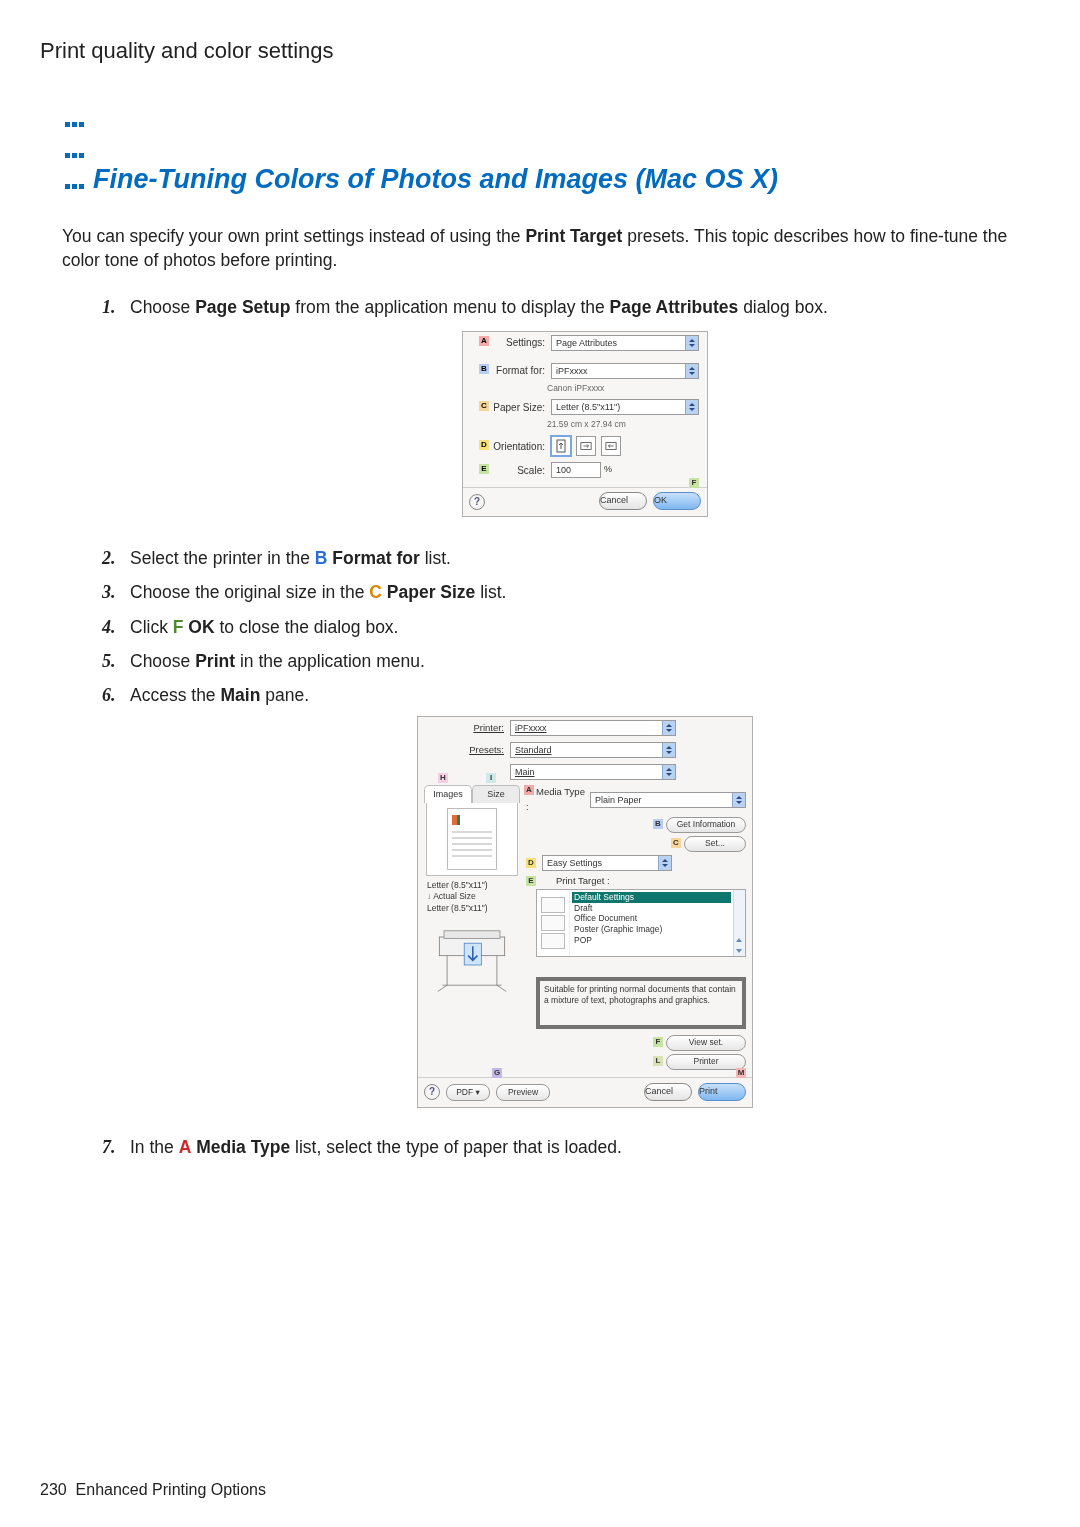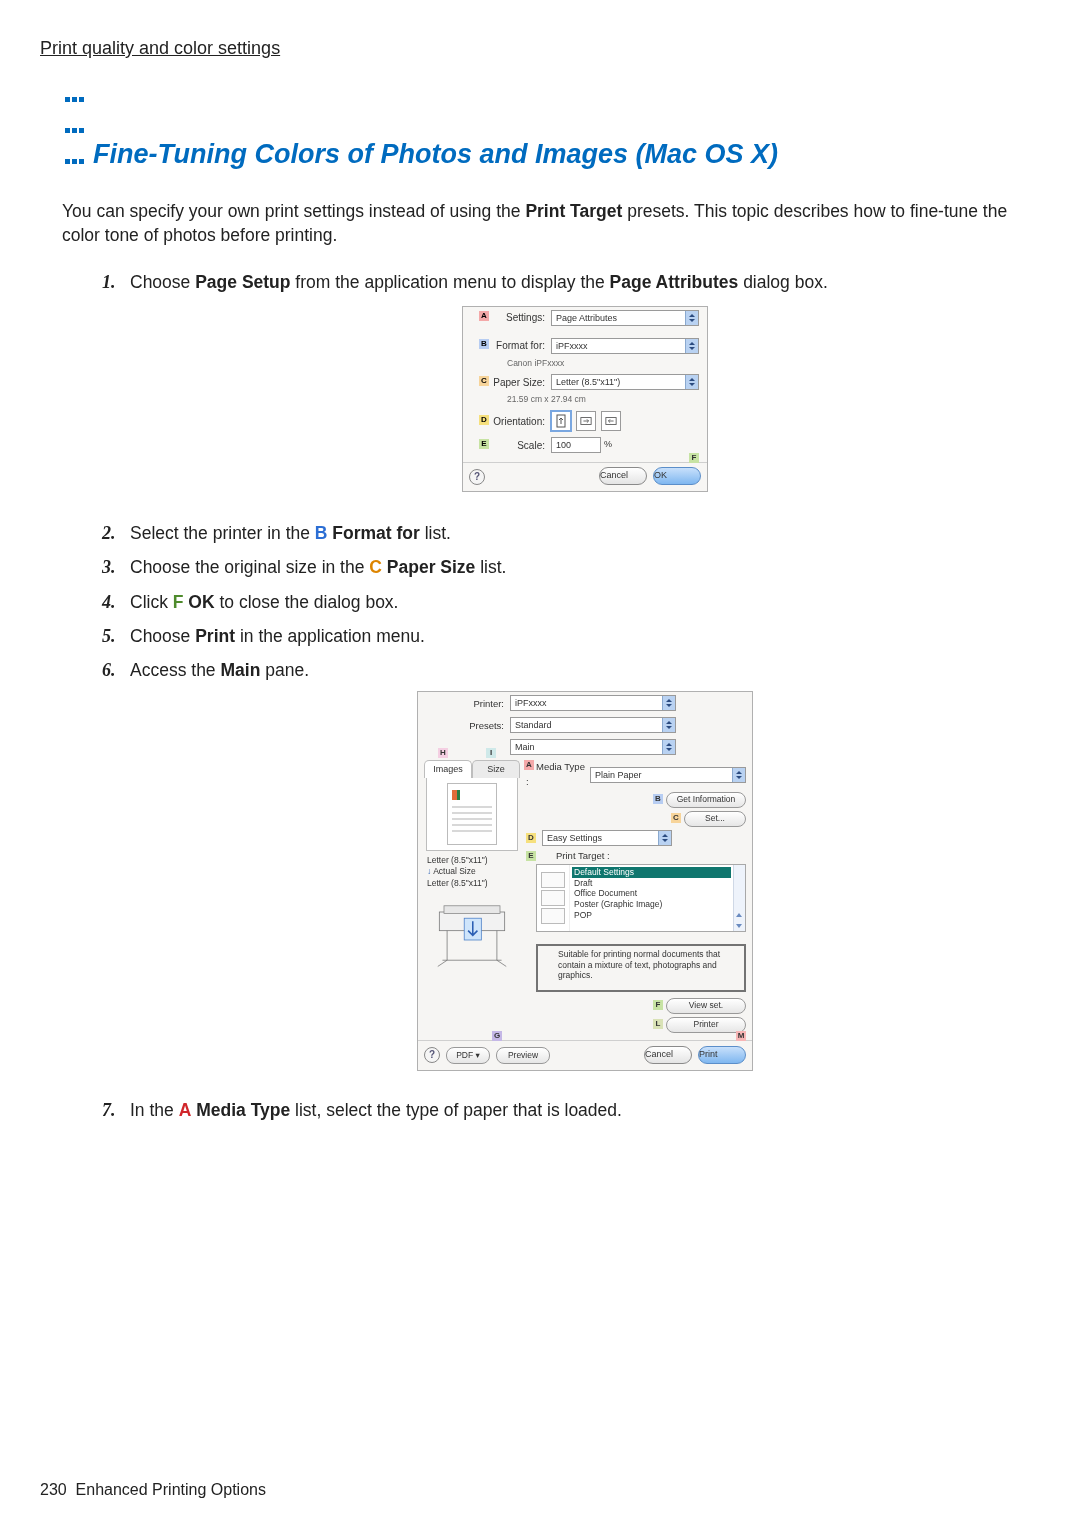--- a/index.html
+++ b/index.html
@@ -18,23 +18,22 @@
     background: #ffffff;
     font-family: Arial, Helvetica, sans-serif;
     font-size: 17.5px;
     color: #222;
     position: relative;
   }
   .page {
     padding: 38px 40px 0 40px;
   }
   .breadcrumb {
-    font-size: 18px;
-    margin-bottom: 20px;
-    text-decoration: underline;
+    font-size: 22px;
+    margin-bottom: 40px;
   }
   h1.title {
     color: var(--accent-blue);
     font-size: 27px;
     font-weight: bold;
     margin: 0 0 28px 0;
     padding-left: 24px;
     font-style: italic;
   }
   .grid-icon {
@@ -161,21 +160,21 @@
     content: ""; position: absolute; left: 0;
     border-left: 3px solid transparent;
     border-right: 3px solid transparent;
   }
   .caret::before { top: 0; border-bottom: 3px solid #2b4b80; }
   .caret::after  { bottom: 0; border-top: 3px solid #2b4b80; }
 
   .dlg1 .sub {
     font-size: 8.5px;
     color: #666;
-    margin-left: 40px;
+    margin-left: 80px;
     padding: 0 0 2px 4px;
   }
   .dlg1 .orient-group { display:flex; gap:5px; margin-left:0; }
   .orient-btn {
     width: 18px; height: 18px;
     border: 1px solid #9a9a9a;
     background: #fff;
     display:flex; align-items:center; justify-content:center;
   }
   .orient-btn.sel { outline: 2px solid #7aa7e0; outline-offset:-1px; }
@@ -220,21 +219,21 @@
   .dlg2 {
     width: 334px;
     margin: 8px auto 18px auto;
     border: 1px solid #b0b0b0;
     background: #f6f5f3;
     font-size: 9.5px;
     color: #333;
     position: relative;
     padding-bottom: 4px;
   }
-  .dlg2 .toprow { display:flex; align-items:flex-end; padding:3px 8px; }
+  .dlg2 .toprow { display:flex; align-items:center; padding:3px 8px;text-decoration:underline; }
   .dlg2 .toprow .tl { width:78px; text-align:right; padding-right:6px; }
   .dlg2 .toprow .combo { flex:1; }
 
   .dlg2 .body {
     display:flex; padding: 2px 6px 0 6px; gap:6px;
   }
   .dlg2 .left {
     width: 96px;
     display:flex; flex-direction:column; align-items:center;
   }
@@ -320,23 +319,23 @@
     width:11px; background:#eef3fb; border-left:1px solid #cfd8e6;
     position:relative;
   }
   .list-box .sb::before, .list-box .sb::after {
     content:""; position:absolute; left:2px; width:0;height:0;
     border-left:3px solid transparent;border-right:3px solid transparent;
   }
   .list-box .sb::before{ bottom:14px; border-bottom:4px solid #6a8bc0;}
   .list-box .sb::after { bottom:3px;  border-top:4px solid #6a8bc0;}
   .desc-box {
-    border:2px solid #737373;
+    border:4px solid #737373;
     font-size:8.5px; line-height:1.25;
-    padding:3px 20px; margin:12px 0 6px 10px;
+    padding:3px 4px; margin:20px 0 6px 10px;
     background:#f6f5f3; height:38px;
   }
   .dlg2 .bottombar {
     border-top:1px solid #cfcfcf;
     margin-top:4px;
     display:flex; align-items:center;
     padding:5px 6px 2px 6px; gap:6px; position:relative;
   }
   .pdf-btn {
     min-width:42px; height:15px; border-radius:8px;

